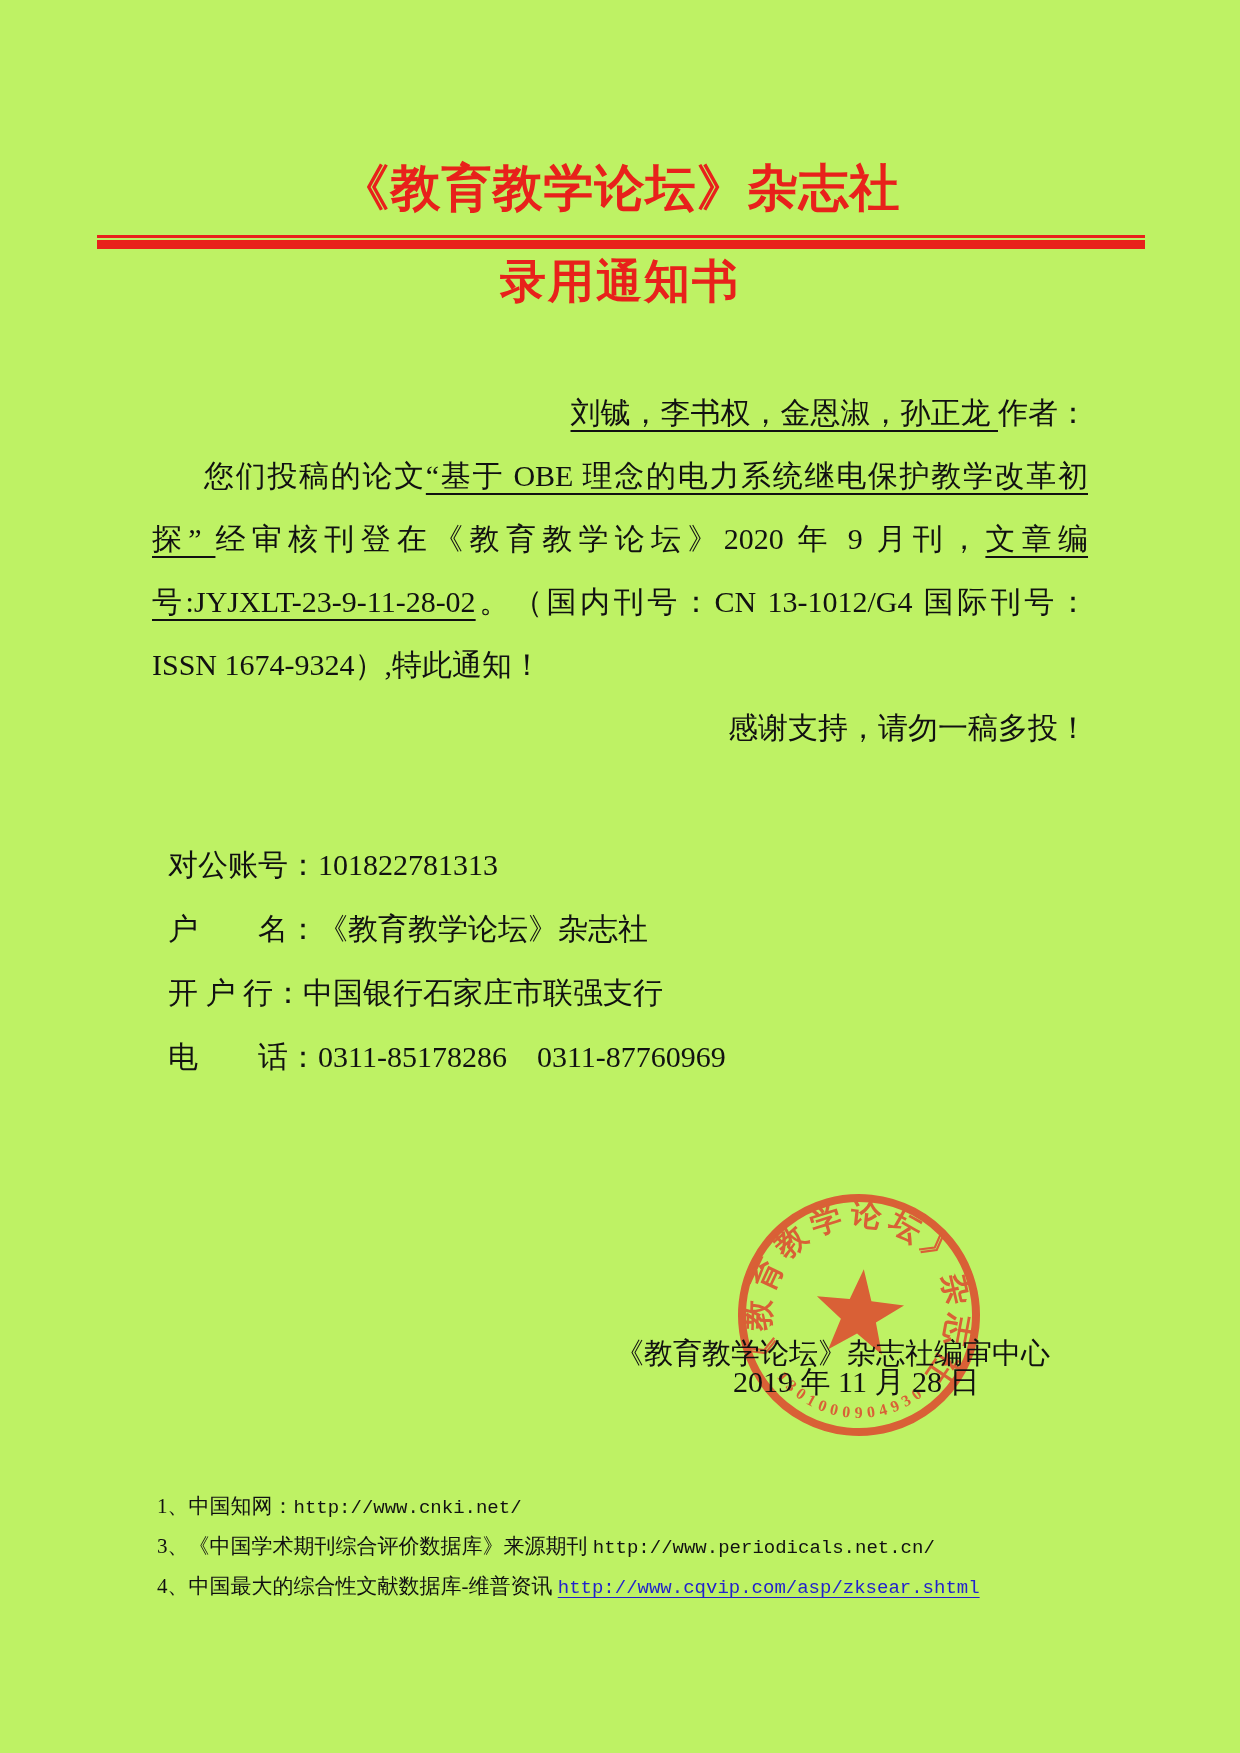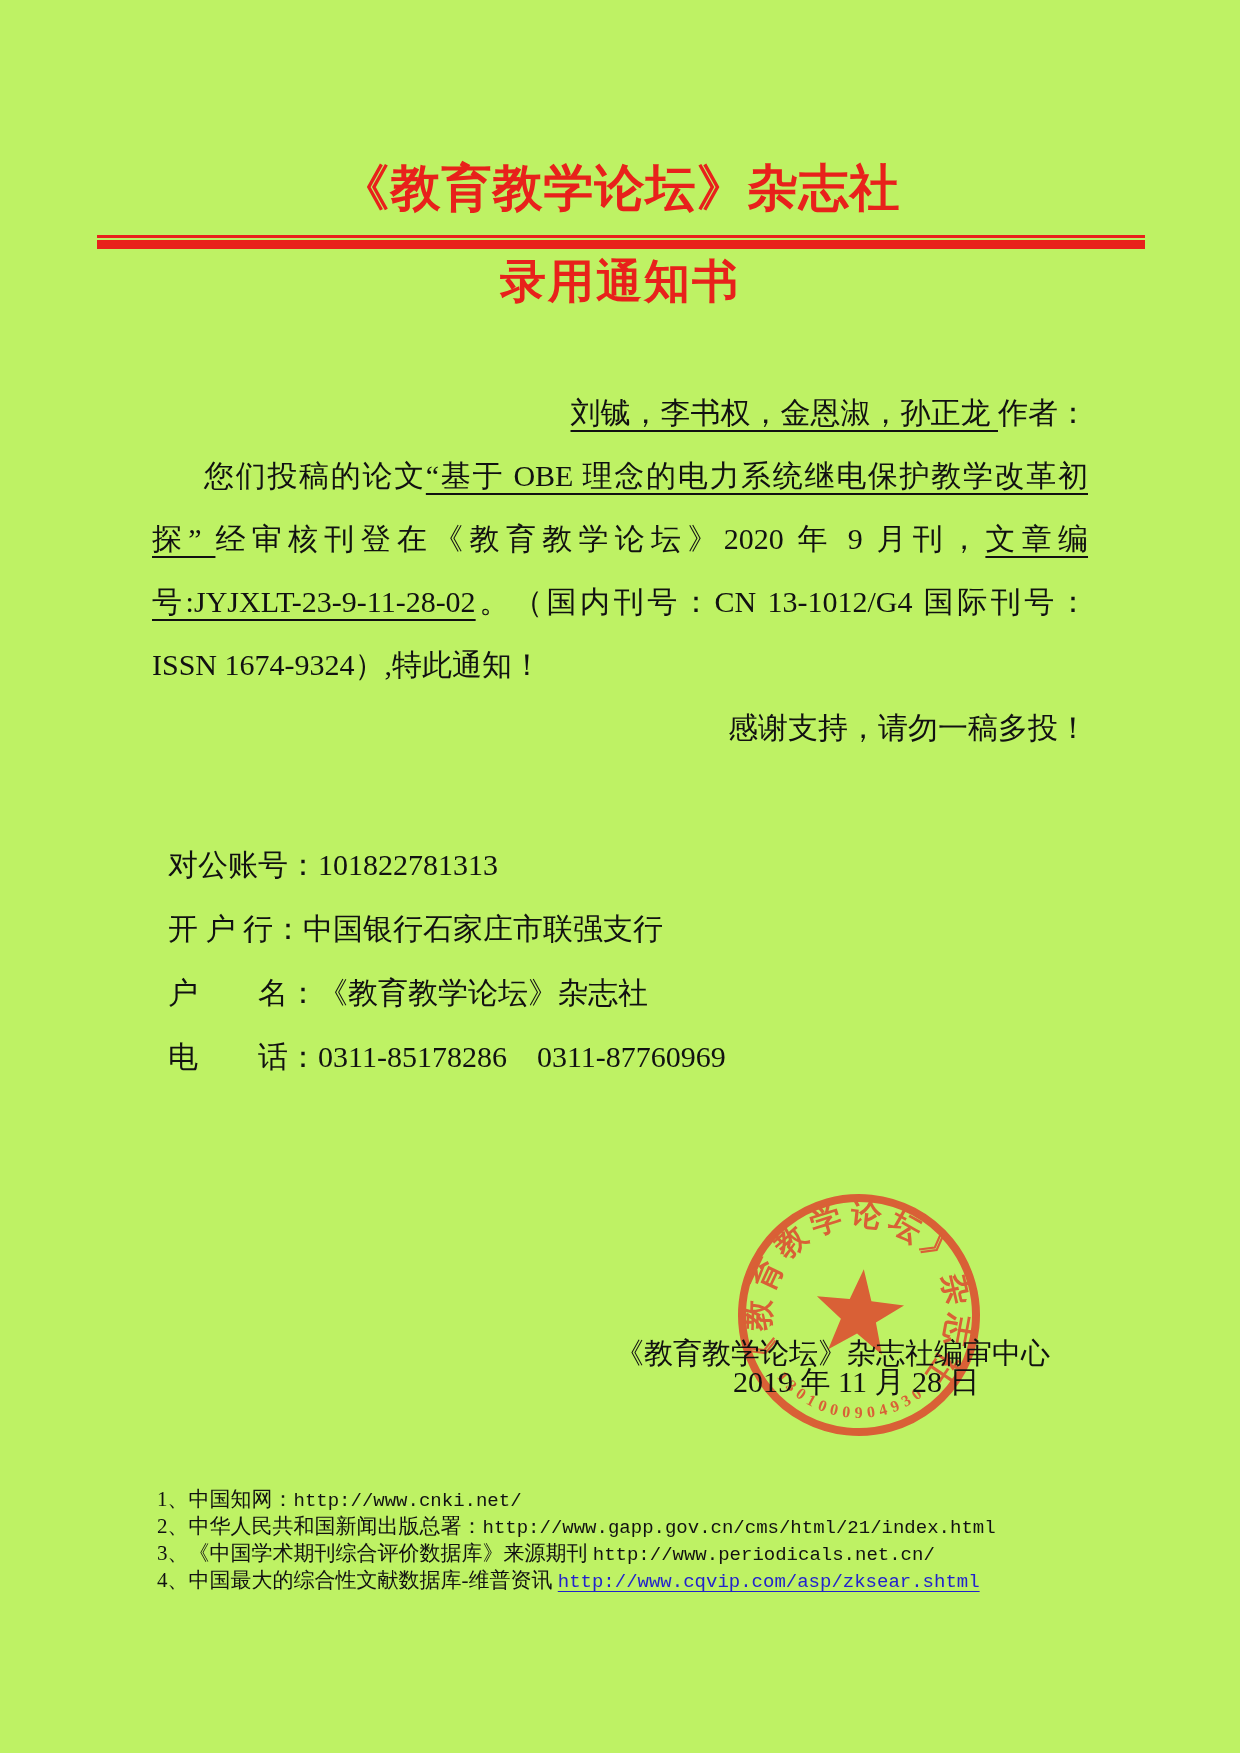--- a/index.html
+++ b/index.html
@@ -113,21 +113,21 @@
 
   
   .footer {
     position: absolute;
     top: 1487px; left: 157px;
     width: 960px;
     list-style: none;
     font-size: 21px;
     color: var(--ink);
   }
-  .footer li { line-height: 25px; white-space: nowrap; }
+  .footer li { line-height: 38px; white-space: nowrap; }
   .footer .url {
     font-family: "Liberation Mono", "DejaVu Sans Mono", monospace;
     font-size: 19px;
     color: var(--ink);
     text-decoration: none;
   }
   .footer a.url.link {
     color: var(--link);
     text-decoration: underline;
     text-underline-offset: 4px;
@@ -154,22 +154,22 @@
 
     <p class="line just"><span class="u">号:JYJXLT-23-9-11-28-02</span><span>。（国内刊号：CN 13-1012/G4 国际刊号：</span></p>
 
     <p class="line"><span>ISSN 1674-9324）,特此通知！</span></p>
 
     <p class="line indent"><span>感谢支持，请勿一稿多投！</span></p>
   </div>
 
   <div class="account">
     <p class="line">对公账号：101822781313</p>
+    <p class="line">户　　名：《教育教学论坛》杂志社</p>
     <p class="line">开 户 行：中国银行石家庄市联强支行</p>
-    <p class="line">户　　名：《教育教学论坛》杂志社</p>
     <p class="line">电　　话：0311-85178286　0311-87760969</p>
   </div>
 
   <div class="stamp">
     <svg viewBox="0 0 252 252">
       <defs>
         <path id="sealRingPath" d="M 68.1 194.9 A 90 90 0 1 1 183.9 194.9" fill="none"></path>
         <path id="sealSerialPath" d="M 29.2 161.2 A 103 103 0 0 0 222.8 161.2" fill="none"></path>
       </defs>
       <circle cx="126" cy="126" r="117" fill="none" stroke="#dd4c30" stroke-width="8"></circle>
@@ -181,18 +181,17 @@
         <textPath href="#sealSerialPath" startOffset="50%">1301000904930</textPath>
       </text>
     </svg>
   </div>
 
   <div class="signature-line">《教育教学论坛》杂志社编审中心</div>
   <div class="date-line">2019 年 11 月 28 日</div>
 
   <ul class="footer">
     <li><span>1、中国知网：</span><span class="url">http://www.cnki.net/</span></li>
-    <li><span>2、中华人民共和国新闻出版总署：</span><span class="url">http://www.gapp.gov.cn/cms/html/21/index.html</span></li>
     <li><span>3、《中国学术期刊综合评价数据库》来源期刊 </span><span class="url">http://www.periodicals.net.cn/</span></li>
     <li><span>4、中国最大的综合性文献数据库-维普资讯 </span><a class="url link" href="#">http://www.cqvip.com/asp/zksear.shtml</a></li>
   </ul>
 
 </div>
 
 </body></html>

